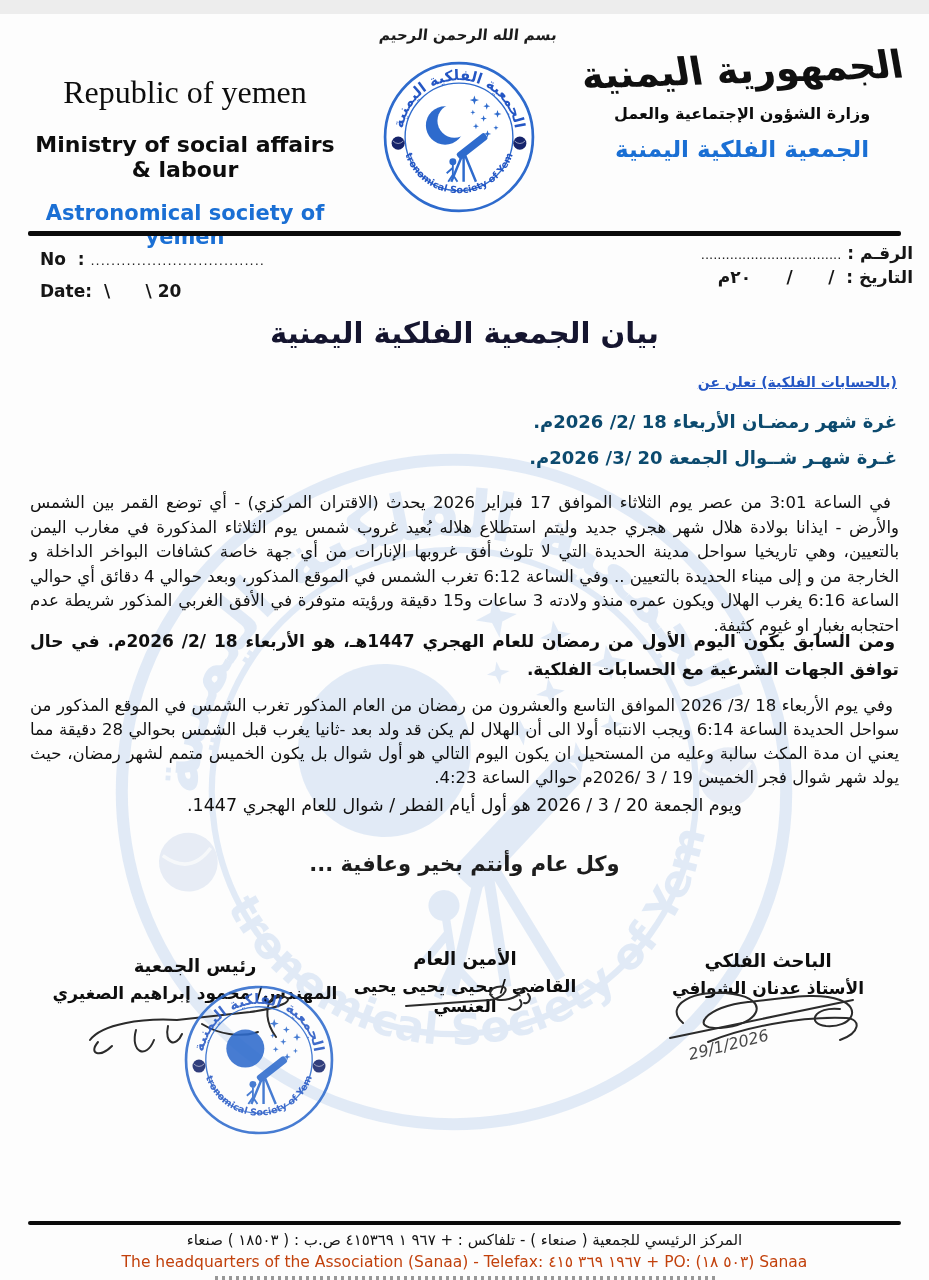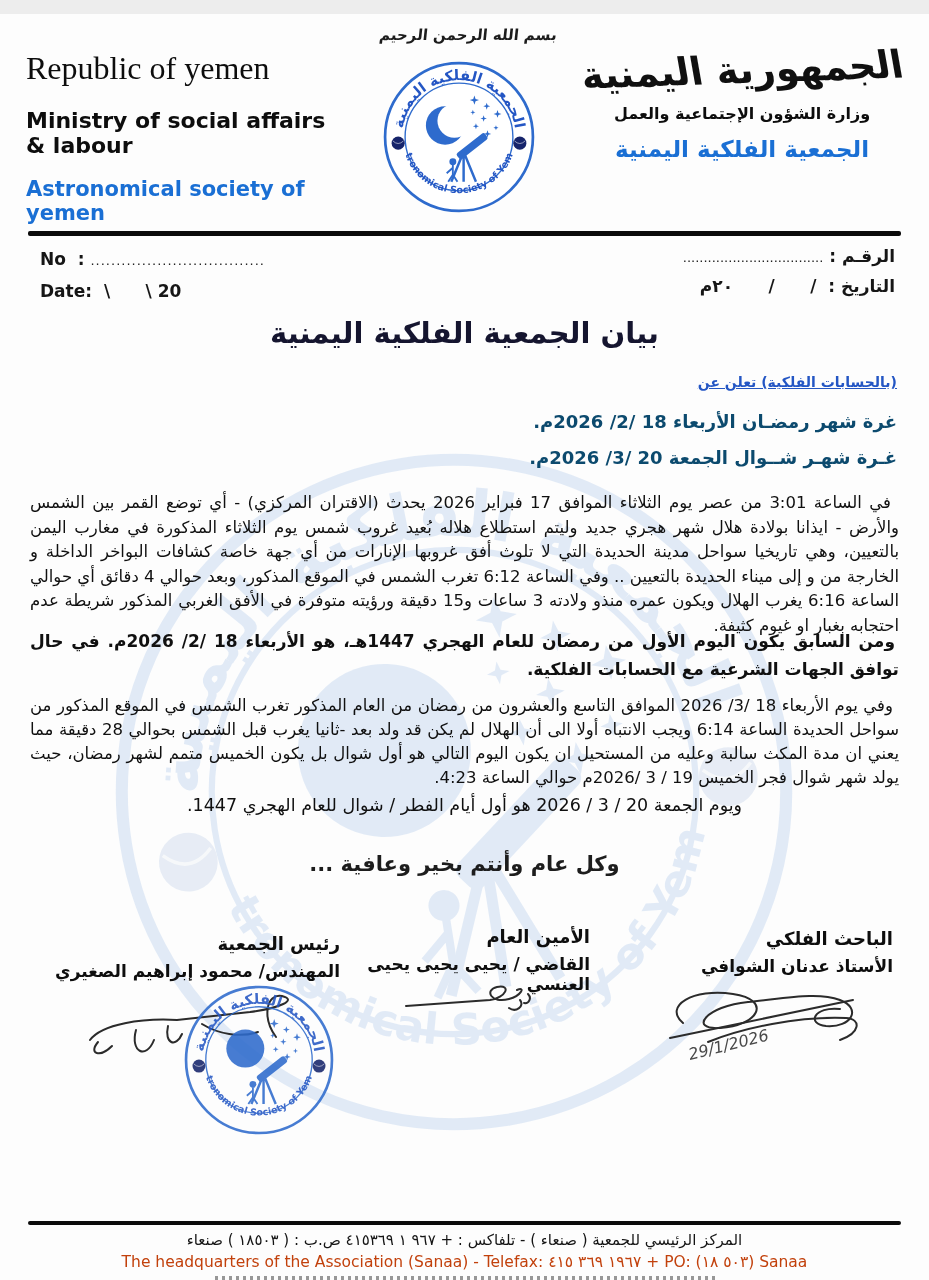--- a/index.html
+++ b/index.html
@@ -3,58 +3,58 @@
 <meta charset="utf-8">
 <style>
   html,body{margin:0;padding:0;background:#e9e9e9;}
   .page{position:relative;width:929px;height:1280px;background:#fdfdfd;overflow:hidden;
         font-family:"DejaVu Sans",sans-serif;color:#161616;margin:0 auto;}
   .top-strip{position:absolute;top:0;left:0;right:0;height:14px;background:#ededed;}
 
   
   .bismillah{position:absolute;top:26px;left:378px;width:180px;text-align:center;
              font-size:15px;font-weight:bold;color:#1c1c1c;transform:skewX(-6deg);}
-  .hdr-left{position:absolute;top:50px;left:26px;width:318px;}
+  .hdr-left{position:absolute;top:74px;left:26px;width:318px;text-align:center;}
   .hdr-left .l1{font-family:"Liberation Serif","DejaVu Serif",serif;font-size:32px;color:#0d0d0d;}
   .hdr-left .l2{font-size:22px;font-weight:bold;margin-top:21px;color:#0d0d0d;}
   .hdr-left .l3{font-size:21px;font-weight:bold;margin-top:19px;color:#1a6fd4;}
   .hdr-right{position:absolute;top:48px;right:22px;width:330px;text-align:center;direction:rtl;}
   .hdr-right .r1{font-size:38px;font-weight:bold;color:#101010;transform:skewX(8deg) rotate(-2deg);
                  font-family:"DejaVu Sans",sans-serif;letter-spacing:-1px;}
   .hdr-right .r2{font-size:16px;font-weight:bold;margin-top:12px;color:#0d0d0d;}
   .hdr-right .r3{font-size:23px;font-weight:bold;margin-top:13px;color:#1a6fd4;}
   .hdr-logo{position:absolute;top:60px;left:382px;width:154px;height:154px;}
 
   .rule{position:absolute;left:28px;right:28px;height:5px;background:#0b0b0b;border-radius:2px;}
   .rule-top{top:231px;}
   .rule-bottom{top:1221px;height:4px;}
 
   
   .ref-left{position:absolute;left:40px;top:244px;font-size:17px;font-weight:bold;white-space:pre;line-height:31px;}
-  .ref-right{position:absolute;right:34px;top:242px;font-size:17px;font-weight:bold;direction:rtl;
-             white-space:pre;line-height:28px;}
+  .ref-right{position:absolute;right:16px;top:242px;font-size:17px;font-weight:bold;direction:rtl;
+             white-space:pre;line-height:23px;}
   .dots{font-weight:normal;font-size:13px;letter-spacing:1px;color:#222;}
 
   
   .doc-title{position:absolute;top:316px;left:0;width:100%;text-align:center;direction:rtl;
              font-size:29px;font-weight:bold;color:#15152f;}
   .announce{position:absolute;top:374px;right:32px;direction:rtl;font-size:14px;font-weight:bold;
             color:#2456c4;text-decoration:underline;}
   .a-line{position:absolute;right:32px;direction:rtl;font-size:18px;font-weight:bold;color:#0c4a6e;}
   .a1{top:411px;} .a2{top:447px;}
   .para{position:absolute;left:30px;right:30px;direction:rtl;text-align:justify;color:#101010;}
   .p1{top:491px;font-size:16.5px;line-height:24.5px;text-indent:8px;}
   .p2{top:627px;font-size:17px;line-height:28px;font-weight:bold;text-indent:4px;}
   .p3{top:694px;font-size:16.5px;line-height:24px;text-indent:6px;}
   .p4{top:795px;font-size:17.5px;font-weight:normal;text-align:center;}
   .closing{position:absolute;top:852px;left:0;width:100%;text-align:center;direction:rtl;
            font-size:21px;font-weight:bold;color:#1d1d1d;}
 
   
-  .sig{position:absolute;direction:rtl;text-align:right;color:#0e0e0e;}
+  .sig{position:absolute;direction:rtl;text-align:center;color:#0e0e0e;margin-top:22px;}
   .sig .t{font-size:18px;font-weight:bold;}
   .sig .n{font-size:17px;font-weight:bold;margin-top:7px;}
   .sig-right{top:928px;right:36px;width:250px;}
   .sig-mid{top:926px;left:340px;width:250px;}
   .sig-left{top:933px;left:50px;width:290px;}
   .scribble{position:absolute;}
   .scr-right{top:978px;left:648px;width:235px;height:110px;}
   .scr-mid{top:974px;left:398px;width:150px;height:56px;}
   .scr-left{top:982px;left:72px;width:250px;height:95px;}
   .stamp{position:absolute;top:984px;left:183px;width:152px;height:152px;opacity:.88;

